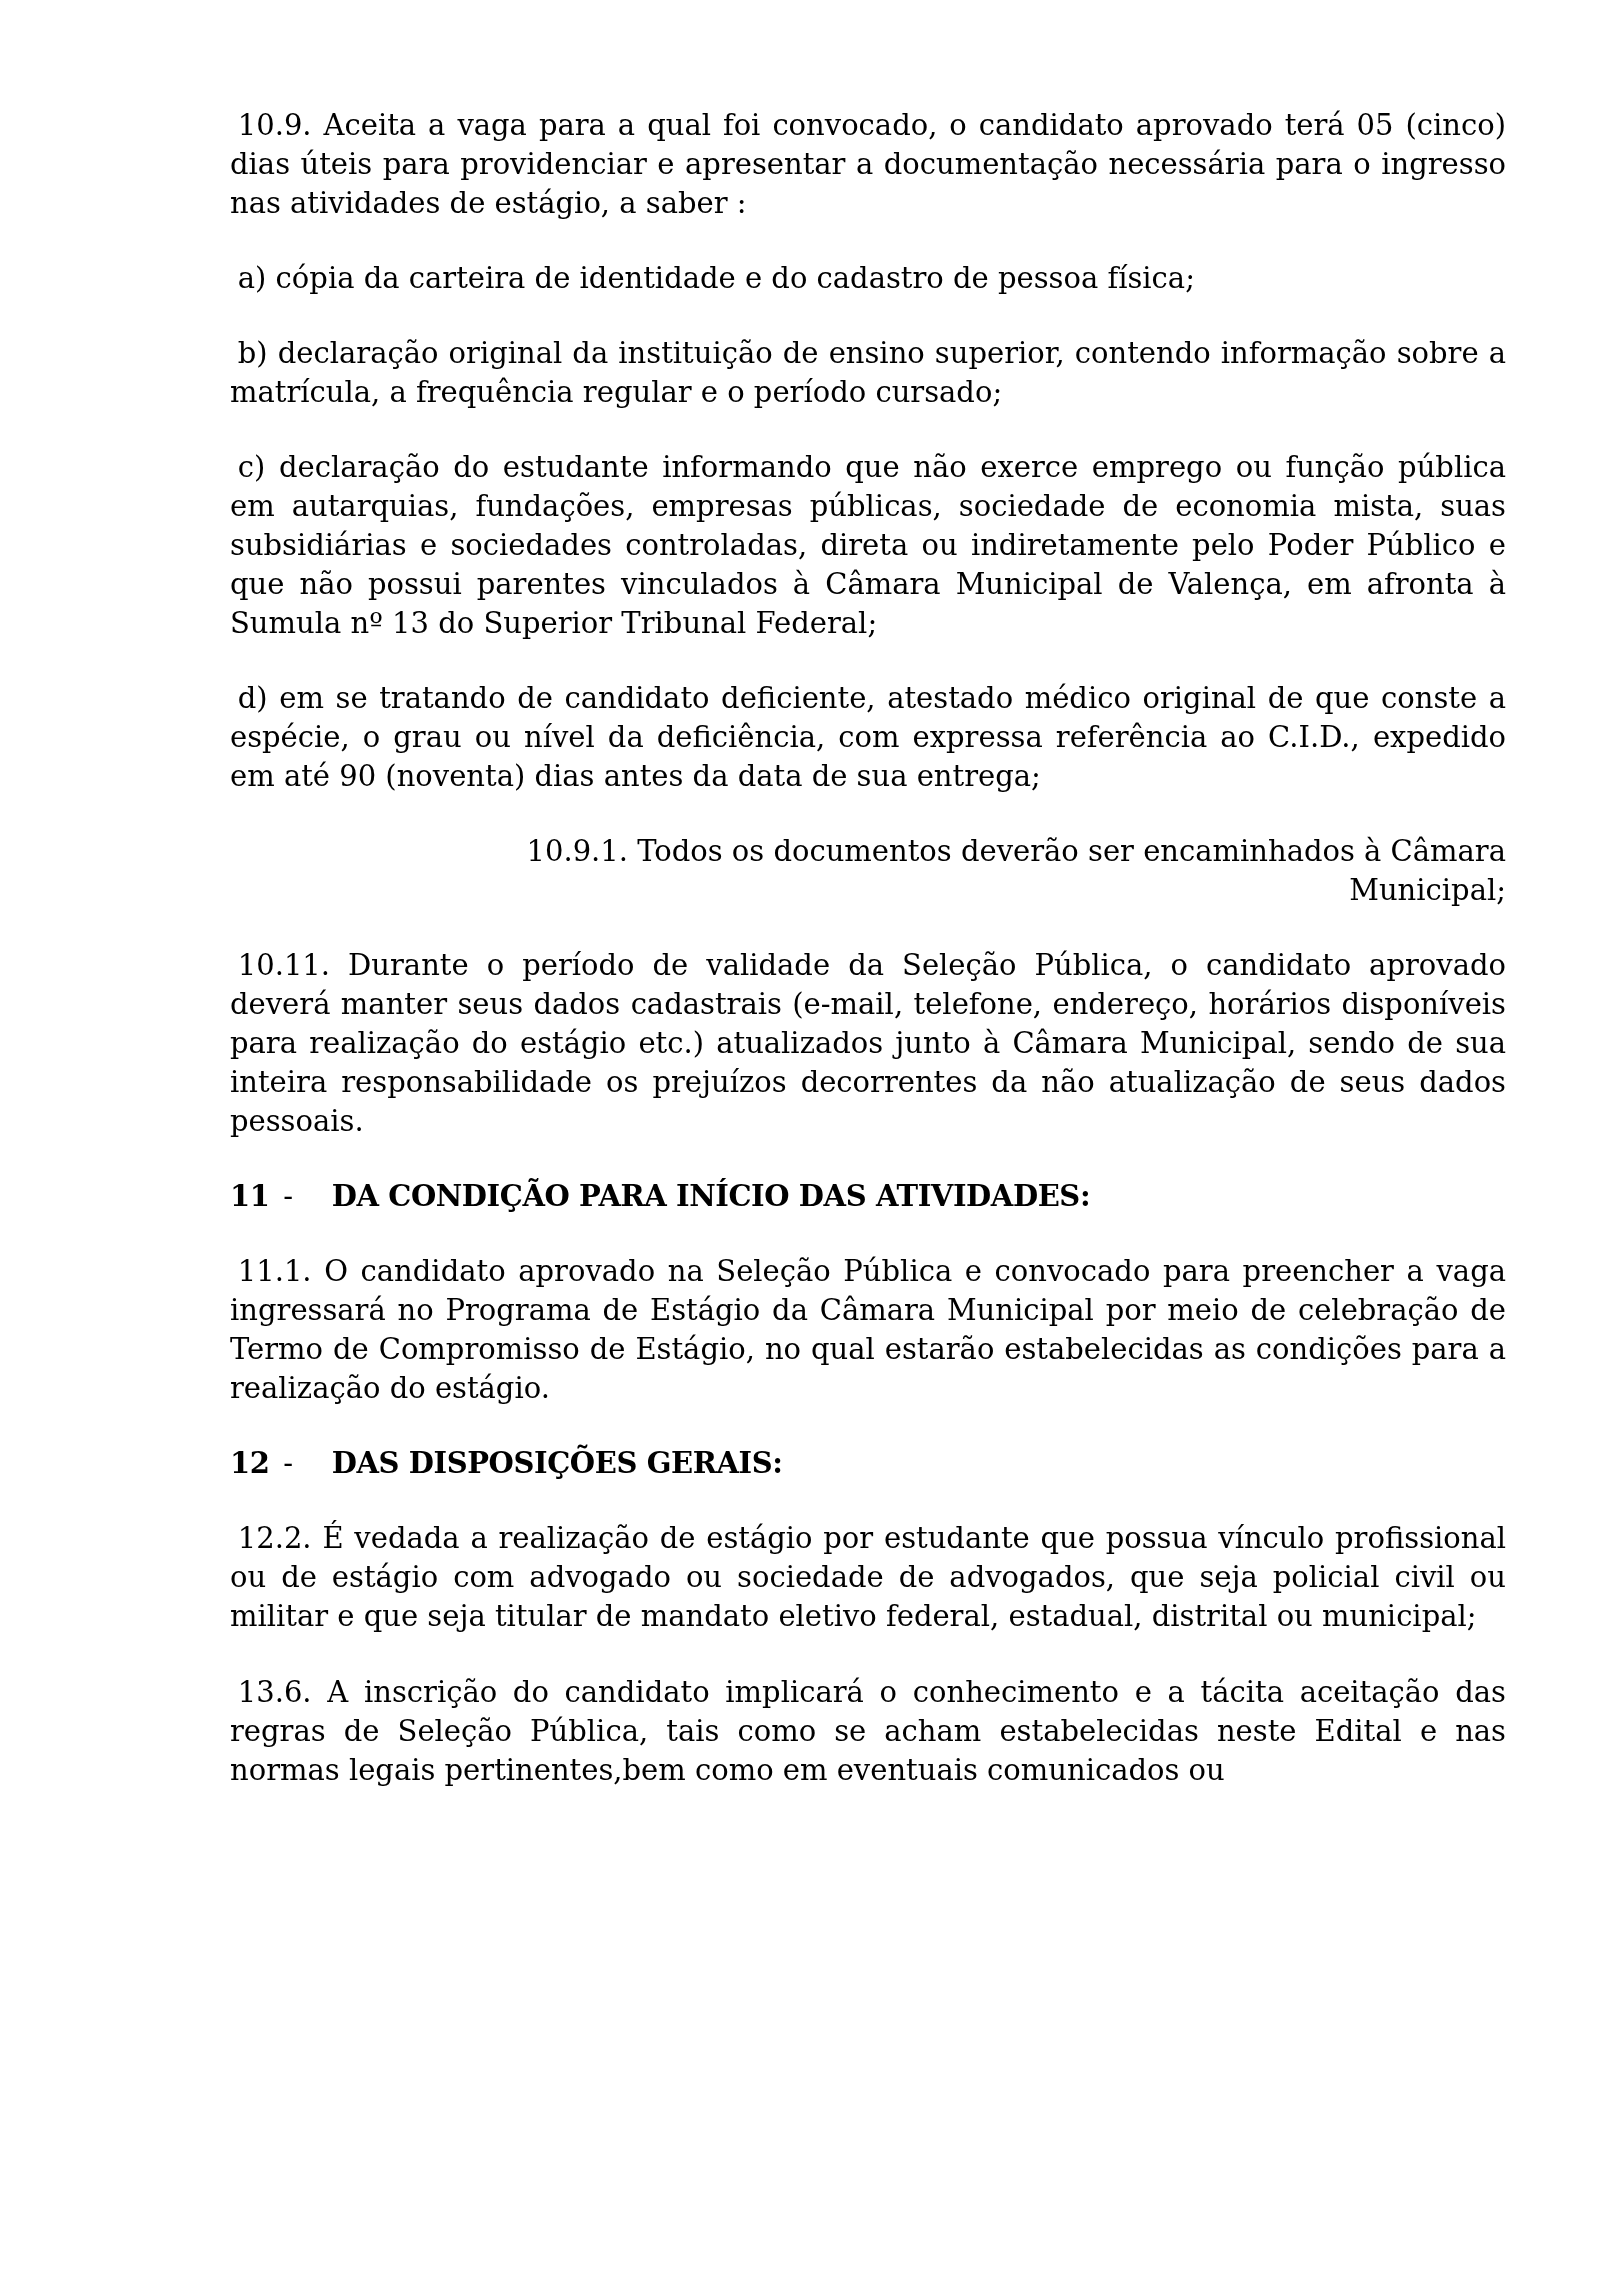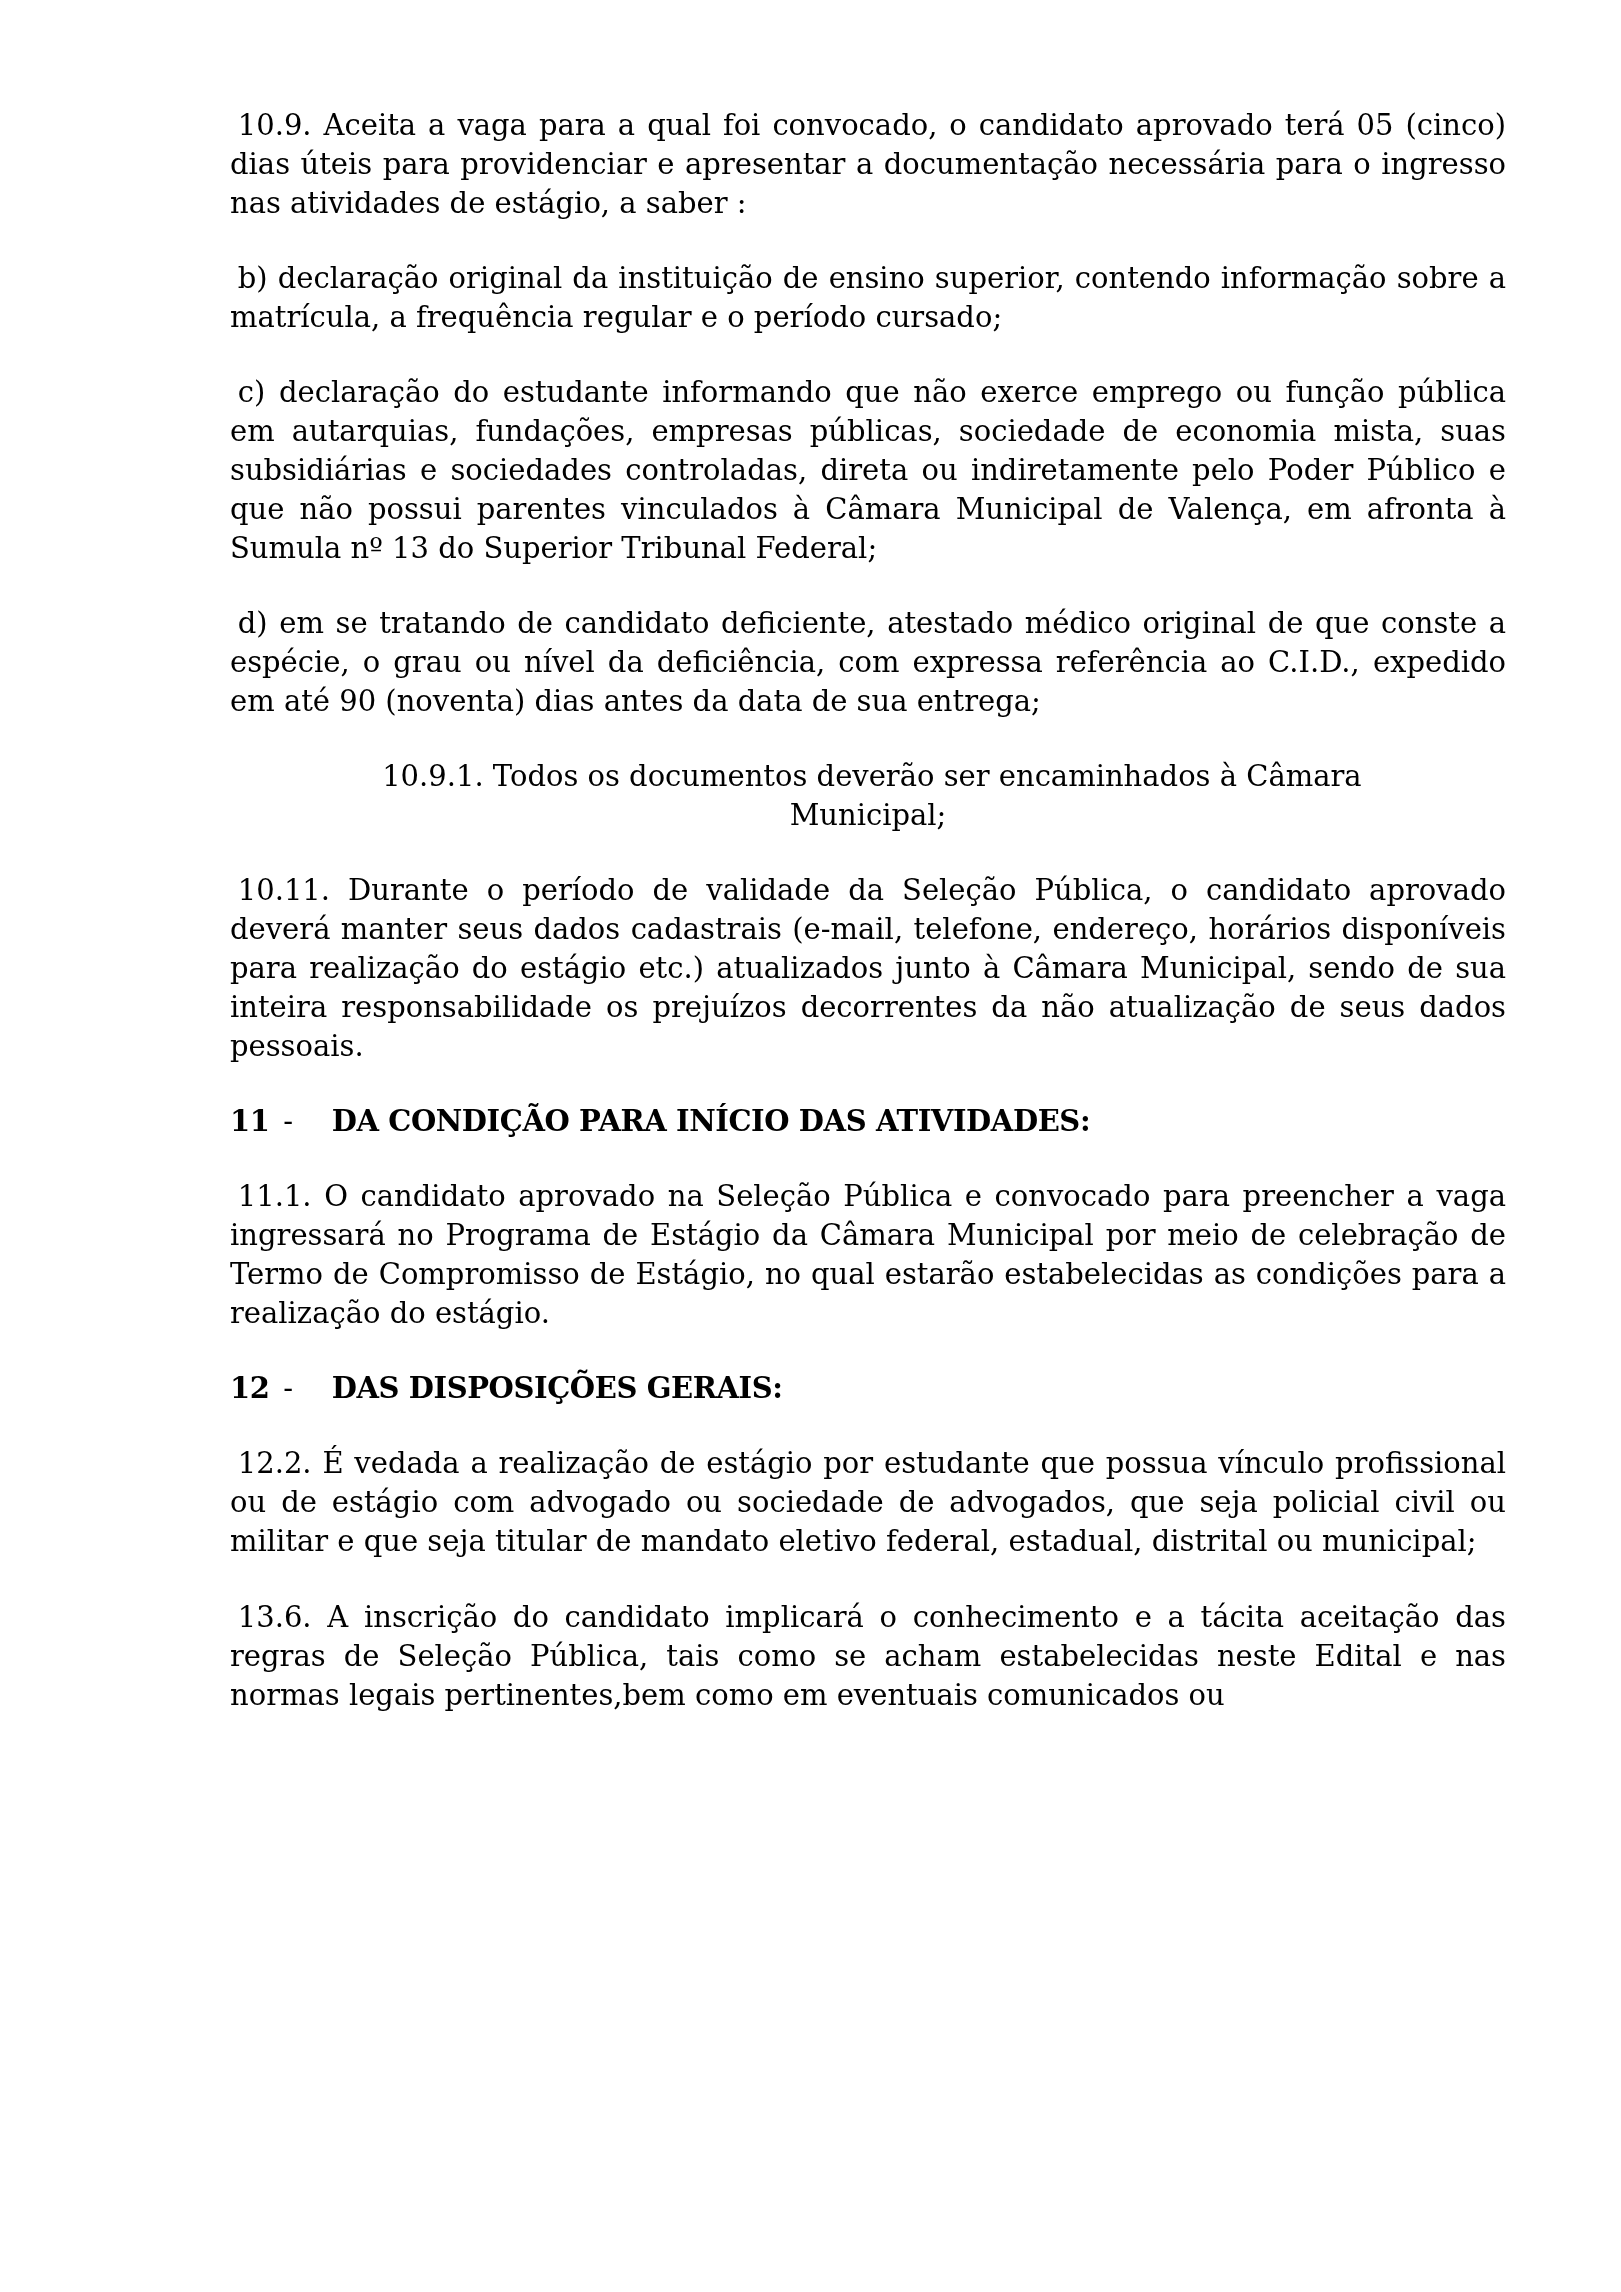--- a/index.html
+++ b/index.html
@@ -23,21 +23,21 @@
   }
   .para {
     margin: 0 0 36px 0;
     font-size: 29px;
     line-height: 39px;
     text-align: justify;
     text-indent: 7.8px;
     color: #000000;
   }
   .para.no-justify {
-    text-align: center;
+    text-align: right;
     white-space: pre-line;
   }
   .para.extra-gap {
     margin-top: 37px;
   }
   .heading {
     margin: 16px 0 36px 0;
     font-size: 29px;
     line-height: 39px;
     font-weight: 700;
@@ -51,20 +51,21 @@
     font-weight: 400;
   }
 </style>
 </head>
 <body>
 
 <div class="page">
 
   <p class="para">10.9. Aceita a vaga para a qual foi convocado, o candidato aprovado terá 05 (cinco) dias úteis para providenciar e apresentar a documentação necessária para o ingresso nas atividades de estágio, a saber :</p>
 
+  <p class="para">a) cópia da carteira de identidade e do cadastro de pessoa física;</p>
 
   <p class="para">b) declaração original da instituição de ensino superior, contendo informação sobre a matrícula, a frequência regular e o período cursado;</p>
 
   <p class="para">c) declaração do estudante informando que não exerce emprego ou função pública em autarquias, fundações, empresas públicas, sociedade de economia mista, suas subsidiárias e sociedades controladas, direta ou indiretamente pelo Poder Público e que não possui parentes vinculados à Câmara Municipal de Valença, em afronta à Sumula nº 13 do Superior Tribunal Federal;</p>
 
   <p class="para">d) em se tratando de candidato deficiente, atestado médico original de que conste a espécie, o grau ou nível da deficiência, com expressa referência ao C.I.D., expedido em até 90 (noventa) dias antes da data de sua entrega;</p>
 
   <p class="para no-justify">10.9.1. Todos os documentos deverão ser encaminhados à Câmara
 Municipal;</p>
 

